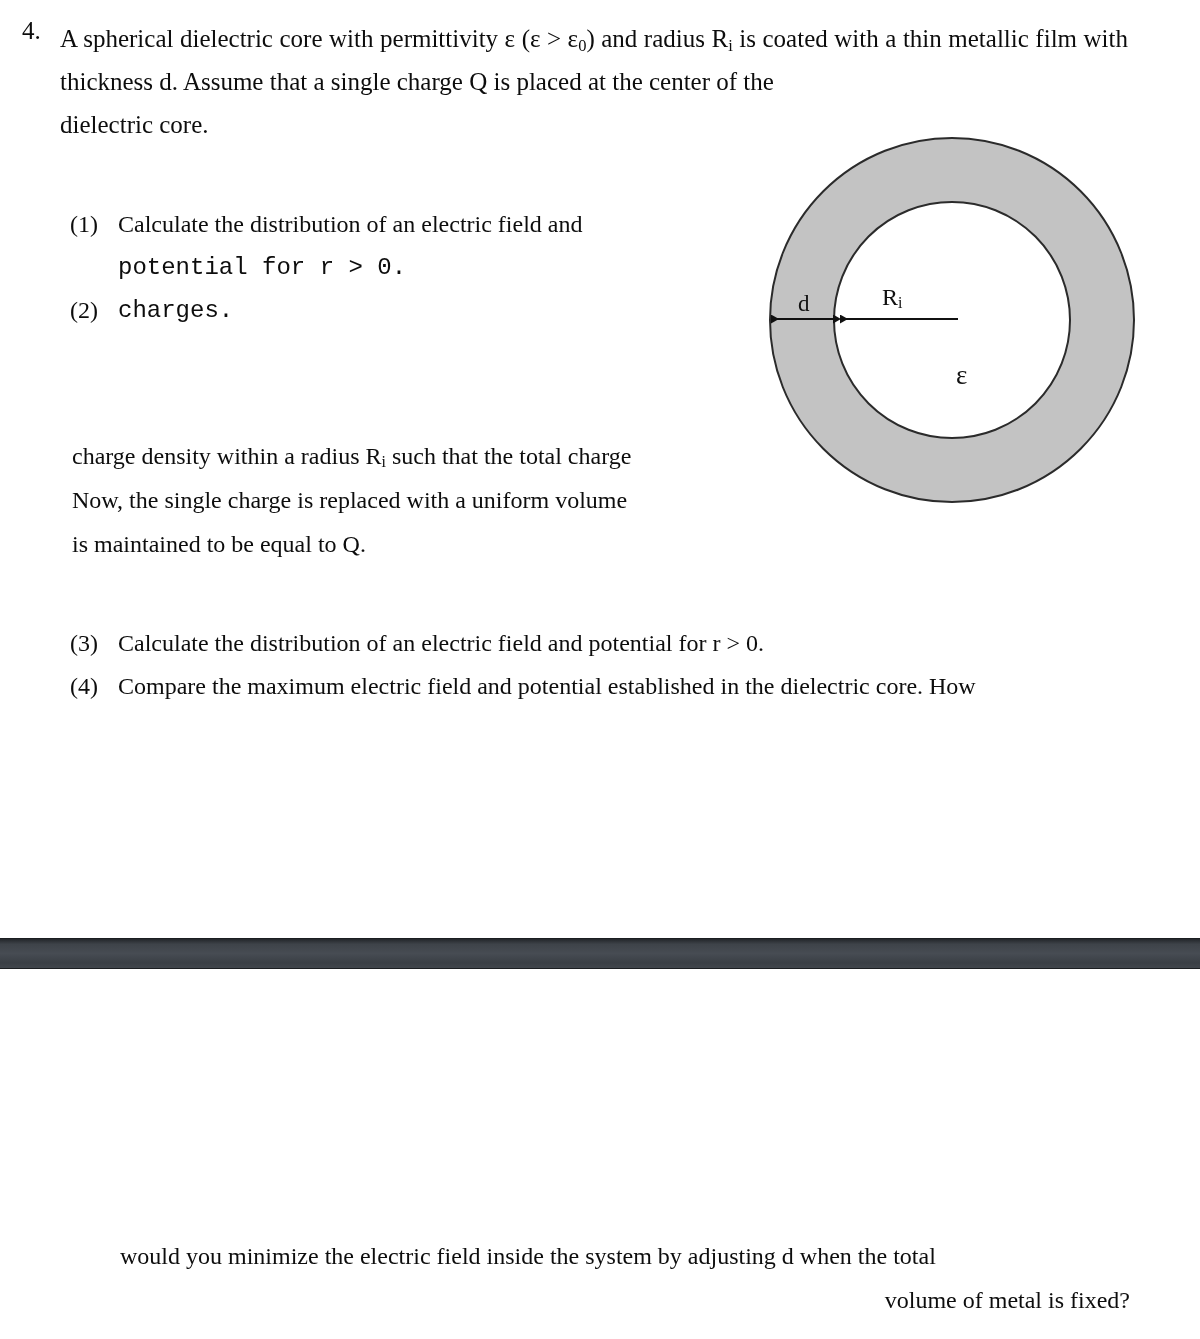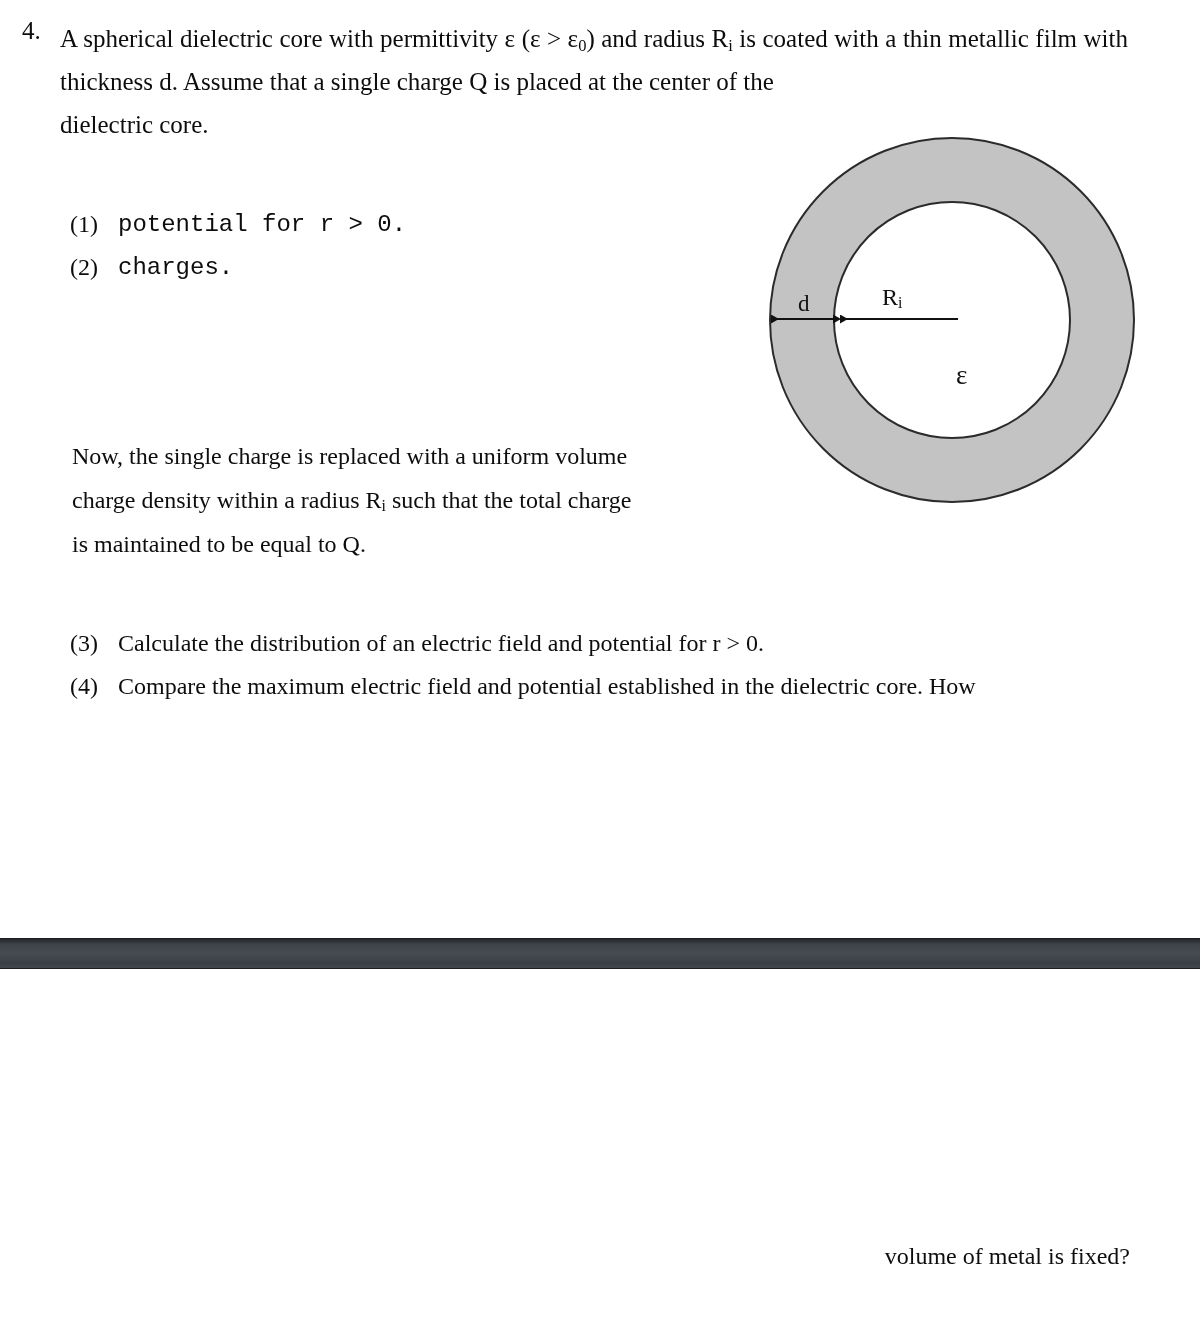--- a/index.html
+++ b/index.html
@@ -168,34 +168,35 @@
 
   <div class="stem">
     <span>A spherical dielectric core with permittivity ε (ε &gt; ε</span><sub>0</sub><span>) and radius R</span><sub>i</sub><span> is coated with a thin metallic film with thickness d. Assume that a single charge Q is placed at the center of the</span>
     <span class="lastline" style="display:block">dielectric core.</span>
   </div>
 
   <div class="items-12">
     <div class="item">
       <span class="marker">(1)</span>
       <span class="body">
+        <span style="display:block;text-align:justify">Calculate the distribution of an electric field and</span>
         <span class="lastline" style="display:block">potential for r &gt; 0.</span>
       </span>
     </div>
     <div class="item">
       <span class="marker">(2)</span>
       <span class="body">
         <span class="lastline" style="display:block">charges.</span>
       </span>
     </div>
   </div>
 
   <div class="narrative">
+    <span style="display:block"><span>charge density within a radius R</span><sub>i</sub><span> such that the total charge</span></span>
     <span style="display:block">Now, the single charge is replaced with a uniform volume</span>
-    <span style="display:block"><span>charge density within a radius R</span><sub>i</sub><span> such that the total charge</span></span>
     <span style="display:block">is maintained to be equal to Q.</span>
   </div>
 
   <div class="items-34">
     <div class="item">
       <span class="marker">(3)</span>
       <span class="body">
         <span style="display:block;text-align:left">Calculate the distribution of an electric field and potential for r &gt; 0.</span>
       </span>
     </div>
@@ -231,16 +232,17 @@
     <div class="fig-label" id="label-d">d</div>
 
     <div class="fig-label" id="label-Ri"><span>R</span><sub>i</sub></div>
 
     <div class="fig-label" id="label-eps">ε</div>
   </div>
 
   <div id="separator-bar"></div>
 
   <div class="tail">
+    <span style="display:block;text-align:justify">would you minimize the electric field inside the system by adjusting d when the total</span>
     <span class="lastline" style="display:block">volume of metal is fixed?</span>
   </div>
 
 </div>
 
 </body></html>

